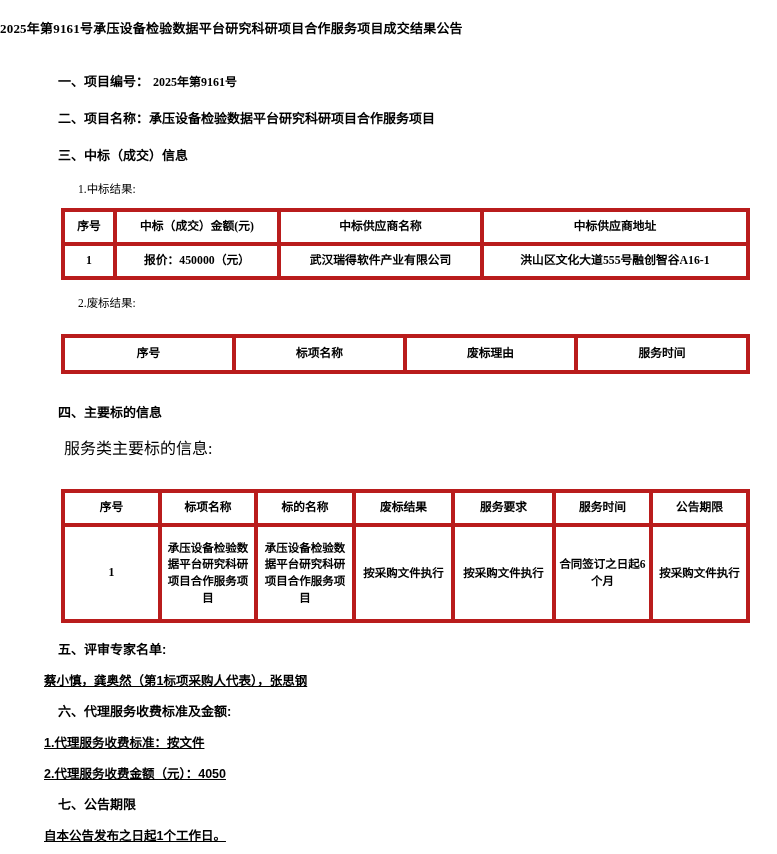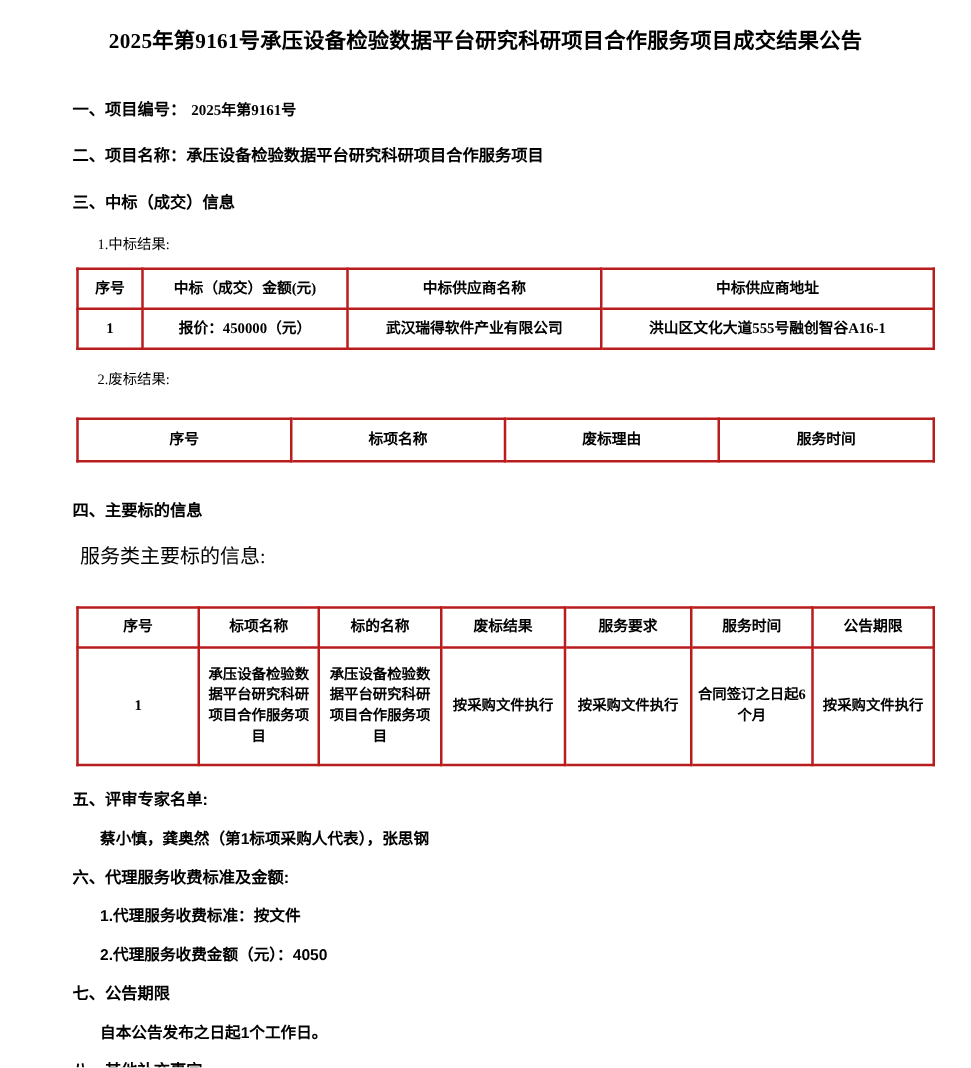--- a/index.html
+++ b/index.html
@@ -13,24 +13,24 @@
     height: 854px;
     background: #ffffff;
     overflow: hidden;
     font-family: "Liberation Sans", "DejaVu Sans", sans-serif;
     color: #000000;
     box-sizing: border-box;
   }
 
   
   .doc-title {
-    text-align: center;
-    font-family: "Liberation Serif", "DejaVu Serif", serif;
-    font-weight: bold;
-    font-size: 17px;
+    text-align: left;
+    font-family: "Liberation Serif", "DejaVu Serif", serif;
+    font-weight: bold;
+    font-size: 13px;
     letter-spacing: 0.2px;
     padding-top: 18px;
     padding-bottom: 4px;
     white-space: nowrap;
   }
 
   
   .section-head {
     font-family: "Liberation Sans", "DejaVu Sans", sans-serif;
     font-weight: bold;
@@ -64,36 +64,37 @@
     font-size: 16px;
     margin-left: 64px;
     white-space: nowrap;
   }
 
   
   .body-line {
     font-family: "Liberation Sans", "DejaVu Sans", sans-serif;
     font-weight: bold;
     font-size: 12.5px;
-    margin-left: 80px;
-    white-space: nowrap;
+    margin-left: 44px;
+    white-space: nowrap;
+    text-decoration: underline;
   }
 
   
   table.doc-table {
     border-collapse: collapse;
     margin-left: 61px;
     width: 685px;
     table-layout: fixed;
     font-family: "Liberation Serif", "DejaVu Serif", serif;
     background: #ffffff;
   }
   table.doc-table td,
   table.doc-table th {
-    border: 2px solid #b91c1c;
+    border: 4px solid #b91c1c;
     text-align: center;
     vertical-align: middle;
     font-weight: bold;
     font-size: 11.8px;
     padding: 4px 3px;
     line-height: 1.35;
     word-break: break-all;
   }
   table.doc-table th {
     height: 22px;

